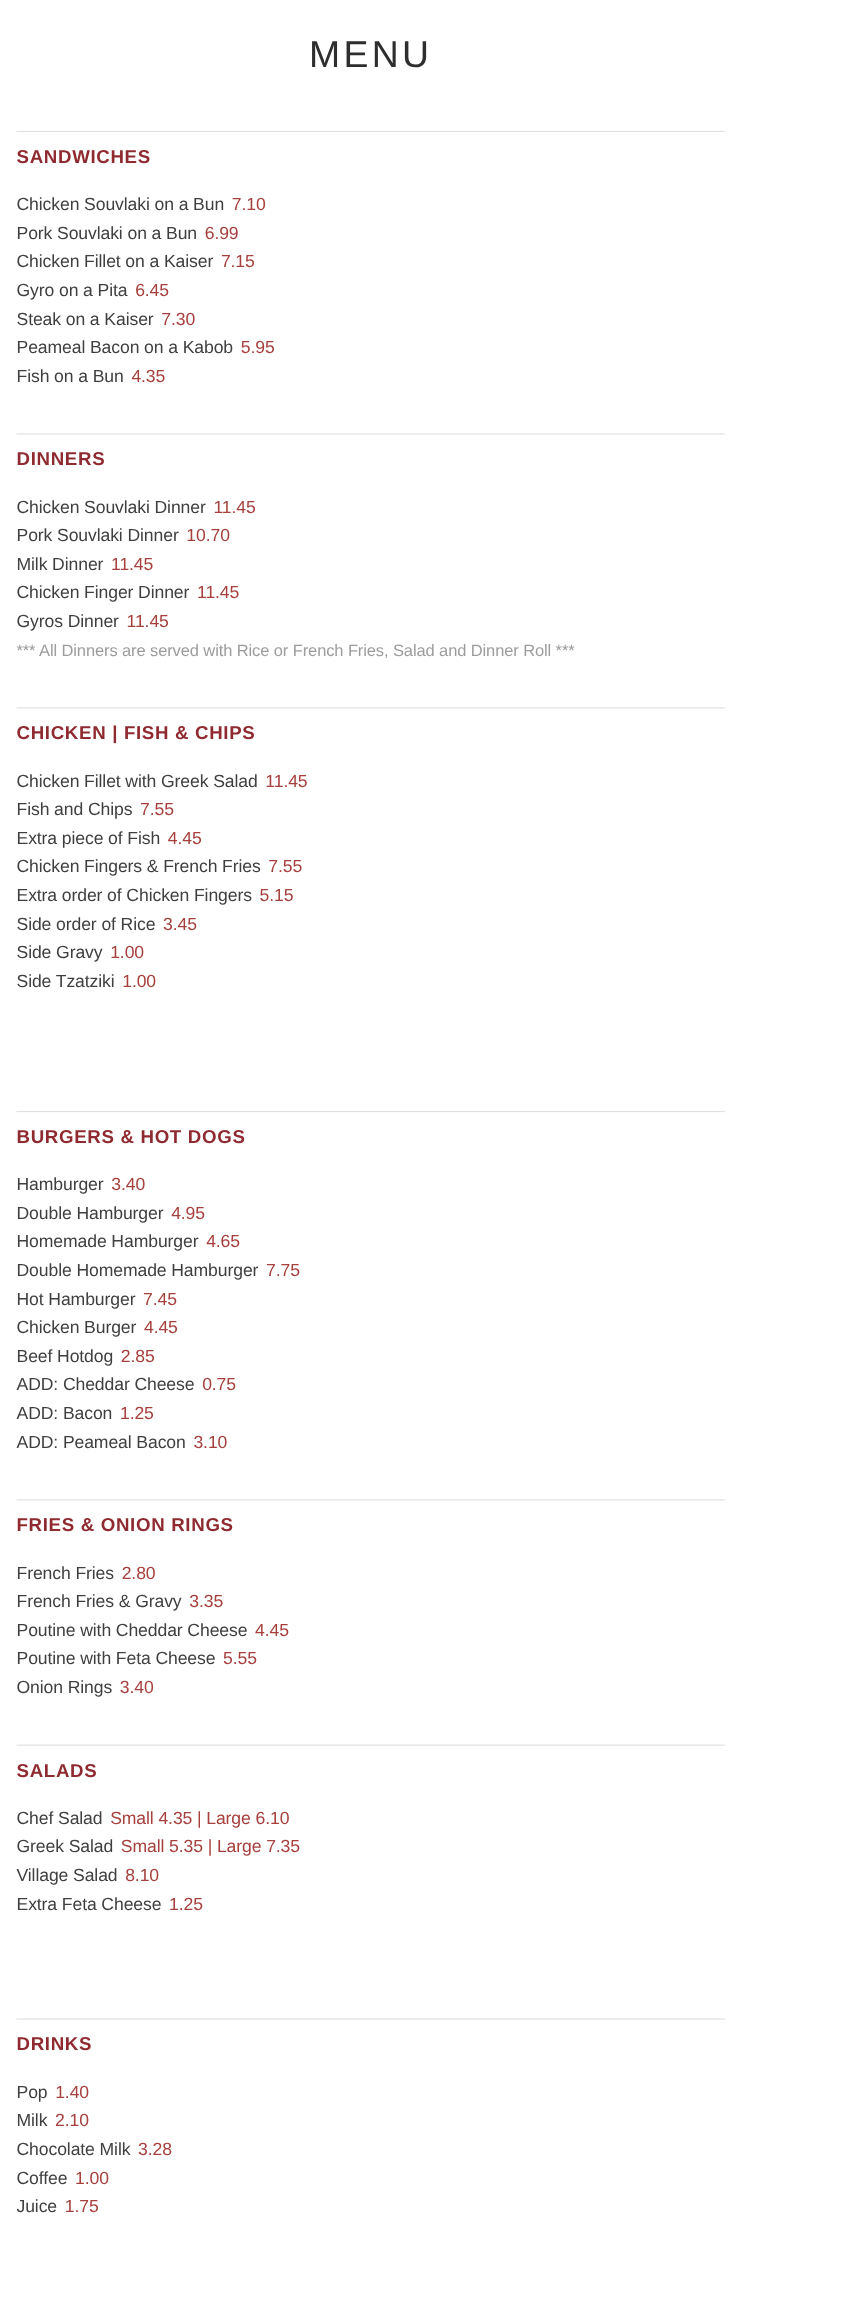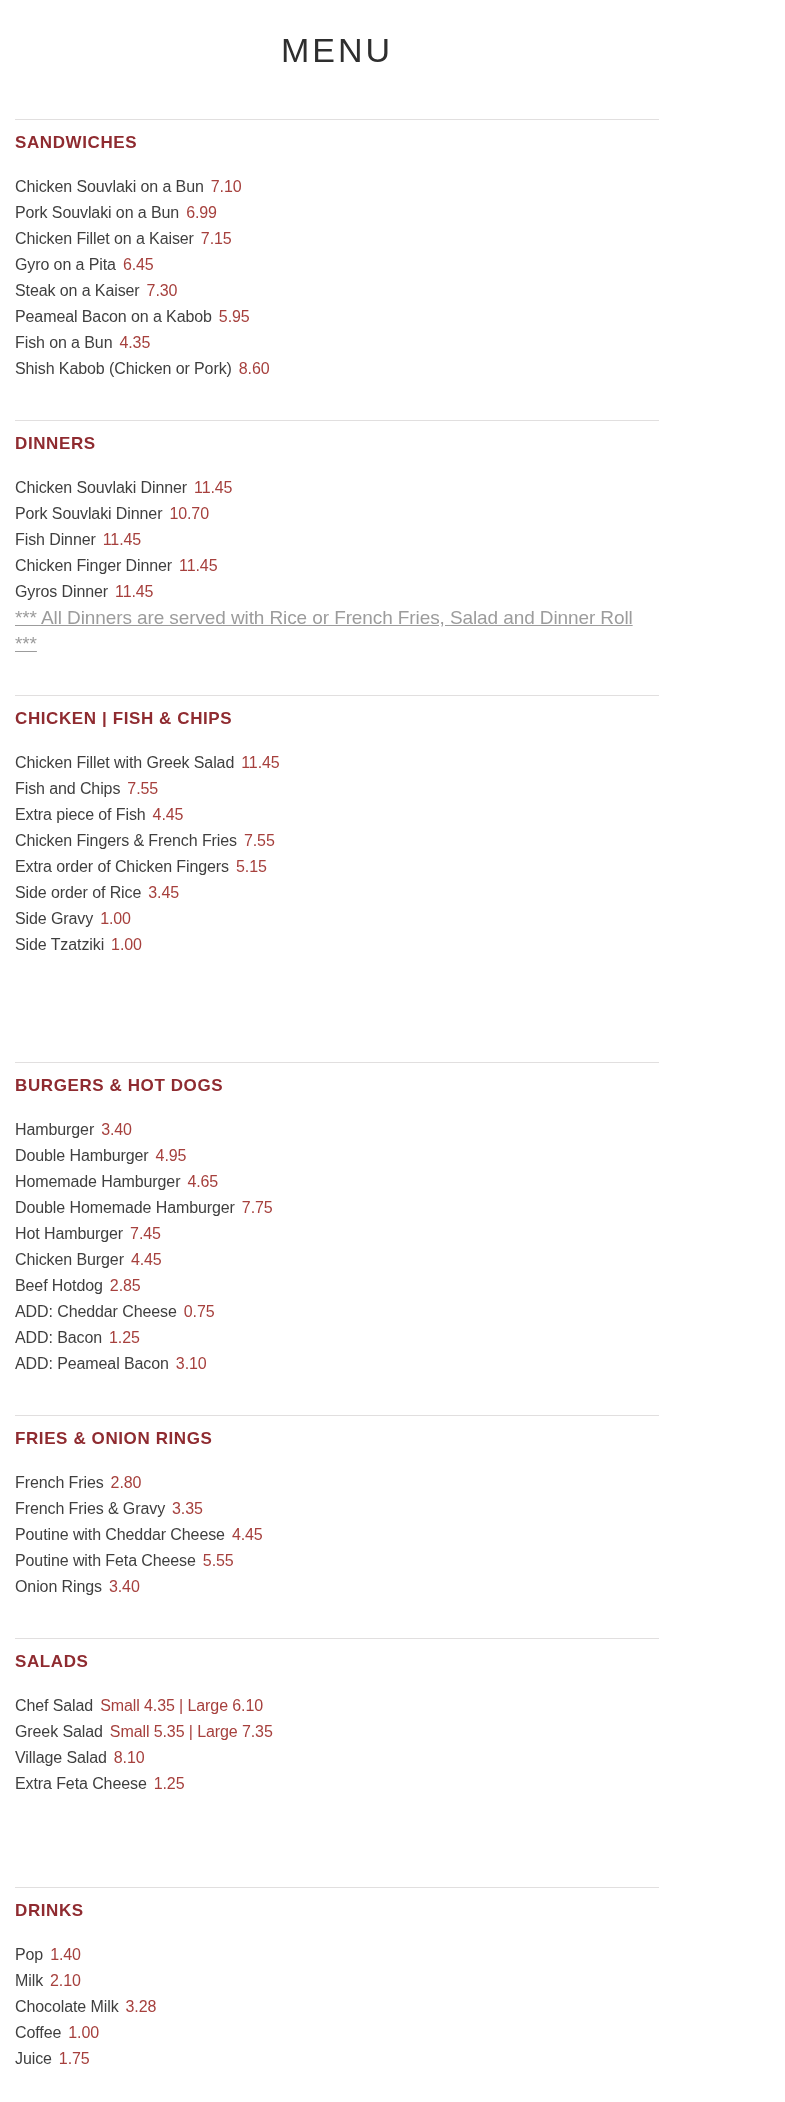--- a/index.html
+++ b/index.html
@@ -58,52 +58,50 @@
     color:var(--item-color);
     letter-spacing:-0.1px;
   }
   .item-price{
     color:var(--price-red);
     margin-left:7px;
     text-align:center;
   }
   .note{
     margin:0;
-    font-size:19px;
+    font-size:15px;
     line-height:26px;
     color:var(--note-color);
     letter-spacing:-0.1px;
-    text-decoration:underline;
   }
 </style>
 </head>
 <body>
 
 <div class="page">
   <h1 class="page-title">MENU</h1>
   <div id="sections">
       <section class="section">
         <h2 class="section-title">SANDWICHES</h2>
         <ul class="items">
           <li class="menu-item"><span class="item-label">Chicken Souvlaki on a Bun</span><span class="item-price">7.10</span></li>
           <li class="menu-item"><span class="item-label">Pork Souvlaki on a Bun</span><span class="item-price">6.99</span></li>
           <li class="menu-item"><span class="item-label">Chicken Fillet on a Kaiser</span><span class="item-price">7.15</span></li>
           <li class="menu-item"><span class="item-label">Gyro on a Pita</span><span class="item-price">6.45</span></li>
           <li class="menu-item"><span class="item-label">Steak on a Kaiser</span><span class="item-price">7.30</span></li>
           <li class="menu-item"><span class="item-label">Peameal Bacon on a Kabob</span><span class="item-price">5.95</span></li>
           <li class="menu-item"><span class="item-label">Fish on a Bun</span><span class="item-price">4.35</span></li>
-          <li class="menu-item"><span class="item-label">Shish Kabob (Chicken or Pork)</span><span class="item-price">8.60</span></li>
         </ul>
       </section>
       <section class="section">
         <h2 class="section-title">DINNERS</h2>
         <ul class="items">
           <li class="menu-item"><span class="item-label">Chicken Souvlaki Dinner</span><span class="item-price">11.45</span></li>
           <li class="menu-item"><span class="item-label">Pork Souvlaki Dinner</span><span class="item-price">10.70</span></li>
-          <li class="menu-item"><span class="item-label">Fish Dinner</span><span class="item-price">11.45</span></li>
+          <li class="menu-item"><span class="item-label">Milk Dinner</span><span class="item-price">11.45</span></li>
           <li class="menu-item"><span class="item-label">Chicken Finger Dinner</span><span class="item-price">11.45</span></li>
           <li class="menu-item"><span class="item-label">Gyros Dinner</span><span class="item-price">11.45</span></li>
         </ul>
         <p class="note">*** All Dinners are served with Rice or French Fries, Salad and Dinner Roll ***</p>
       </section>
       <section class="section">
         <h2 class="section-title">CHICKEN | FISH &amp; CHIPS</h2>
         <ul class="items">
           <li class="menu-item"><span class="item-label">Chicken Fillet with Greek Salad</span><span class="item-price">11.45</span></li>
           <li class="menu-item"><span class="item-label">Fish and Chips</span><span class="item-price">7.55</span></li>

